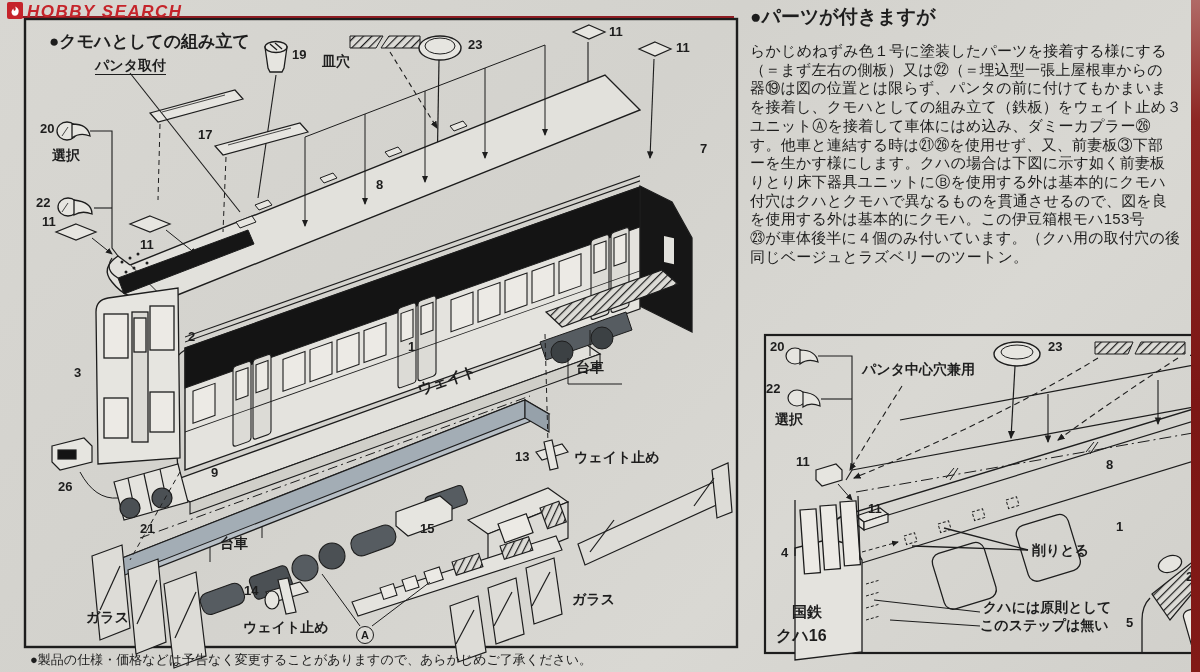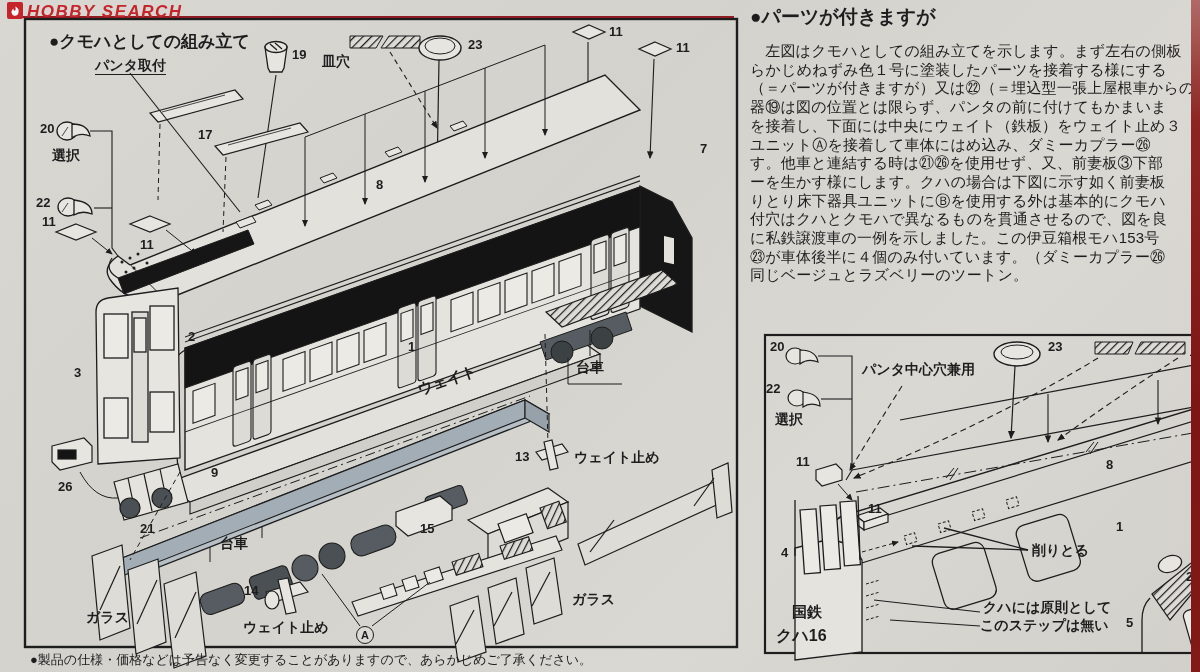--- a/index.html
+++ b/index.html
@@ -407,32 +407,31 @@
 <span class="lbl jp z3" style="left:574px;top:450px">ウェイト止め</span>
 <span class="lbl num z3" style="left:420px;top:522px">15</span>
 <span class="lbl num z3" style="left:244px;top:584px">14</span>
 <span class="lbl jp z3" style="left:243px;top:620px">ウェイト止め</span>
 <span class="lbl jp z3" style="left:86px;top:610px">ガラス</span>
 <span class="lbl jp z3" style="left:572px;top:592px">ガラス</span>
 <span class="lbl circleA z3" style="left:356px;top:626px">A</span>
 
 <div id="body-col">
   <h2>●パーツが付きますが</h2>
-  <div class="tline">　左図はクモハとしての組み立てを示します。まず左右の側板</div>
   <div class="tline">らかじめねずみ色１号に塗装したパーツを接着する様にする</div>
-  <div class="tline">（＝パーツが付きますが）又は㉒（＝埋込型一張上屋根車からの</div>
+  <div class="tline">（＝まず左右の側板）又は㉒（＝埋込型一張上屋根車からの</div>
   <div class="tline">器⑲は図の位置とは限らず、パンタの前に付けてもかまいま</div>
-  <div class="tline">を接着し、下面には中央にウェイト（鉄板）をウェイト止め３</div>
+  <div class="tline">を接着し、クモハとしての組み立て（鉄板）をウェイト止め３</div>
   <div class="tline">ユニットⒶを接着して車体にはめ込み、ダミーカプラー㉖</div>
   <div class="tline">す。他車と連結する時は㉑㉖を使用せず、又、前妻板③下部</div>
   <div class="tline">ーを生かす様にします。クハの場合は下図に示す如く前妻板</div>
   <div class="tline">りとり床下器具ユニットにⒷを使用する外は基本的にクモハ</div>
   <div class="tline">付穴はクハとクモハで異なるものを貫通させるので、図を良</div>
-  <div class="tline">に私鉄譲渡車の一例を示しました。この伊豆箱根モハ153号</div>
-  <div class="tline">㉓が車体後半に４個のみ付いています。（ダミーカプラー㉖</div>
+  <div class="tline">を使用する外は基本的にクモハ。この伊豆箱根モハ153号</div>
+  <div class="tline">㉓が車体後半に４個のみ付いています。（クハ用の取付穴の後</div>
   <div class="tline">同じベージュとラズベリーのツートン。</div>
 </div>
 
 <span class="lbl num z3" style="left:770px;top:340px">20</span>
 <span class="lbl num z3" style="left:766px;top:382px">22</span>
 <span class="lbl jp z3" style="left:775px;top:412px">選択</span>
 <span class="lbl jp z3" style="left:862px;top:362px">パンタ中心穴兼用</span>
 <span class="lbl num z3" style="left:1048px;top:340px">23</span>
 <span class="lbl jp z3" style="left:1190px;top:343px;width:14px;overflow:hidden">皿穴</span>
 <span class="lbl num z3" style="left:796px;top:455px">11</span>

